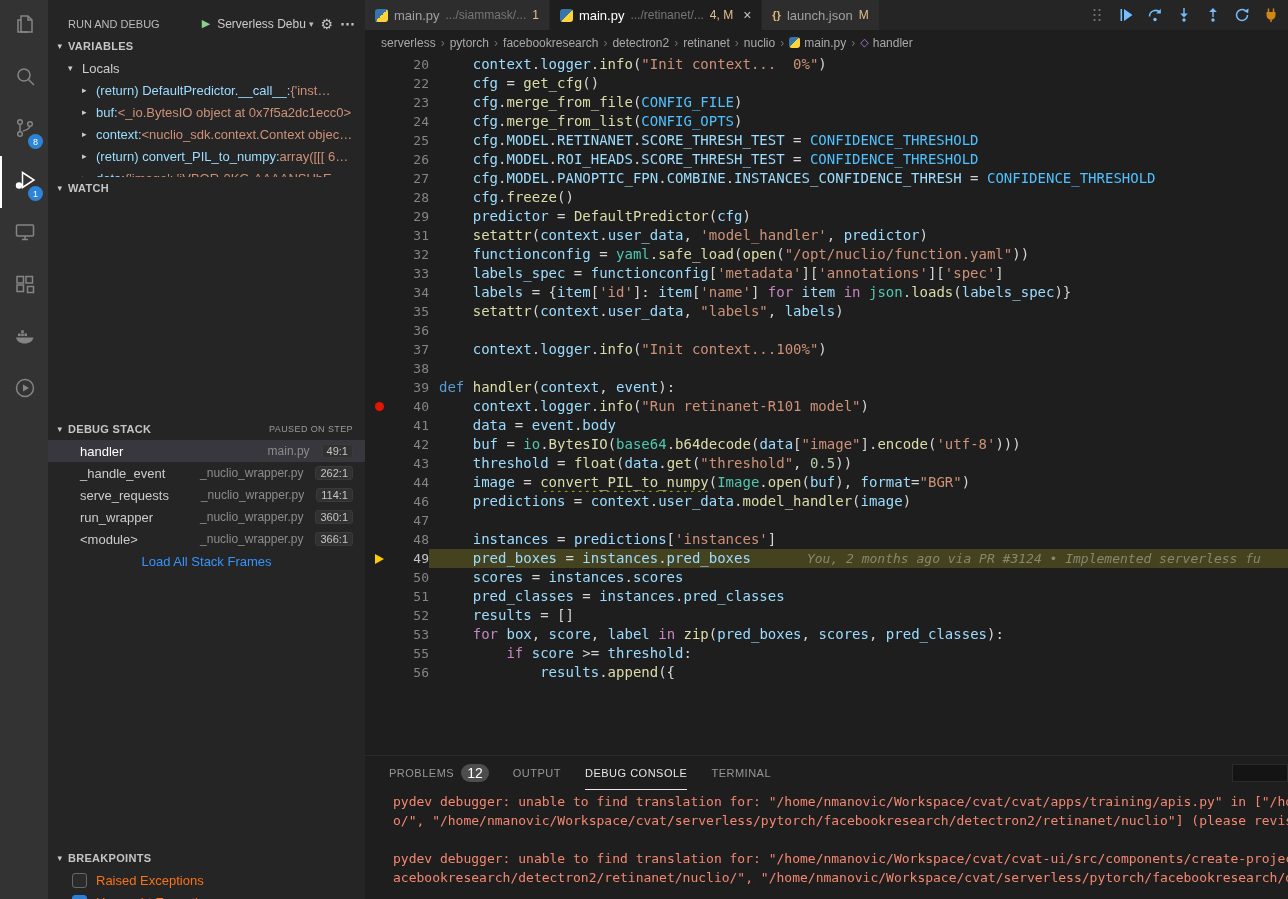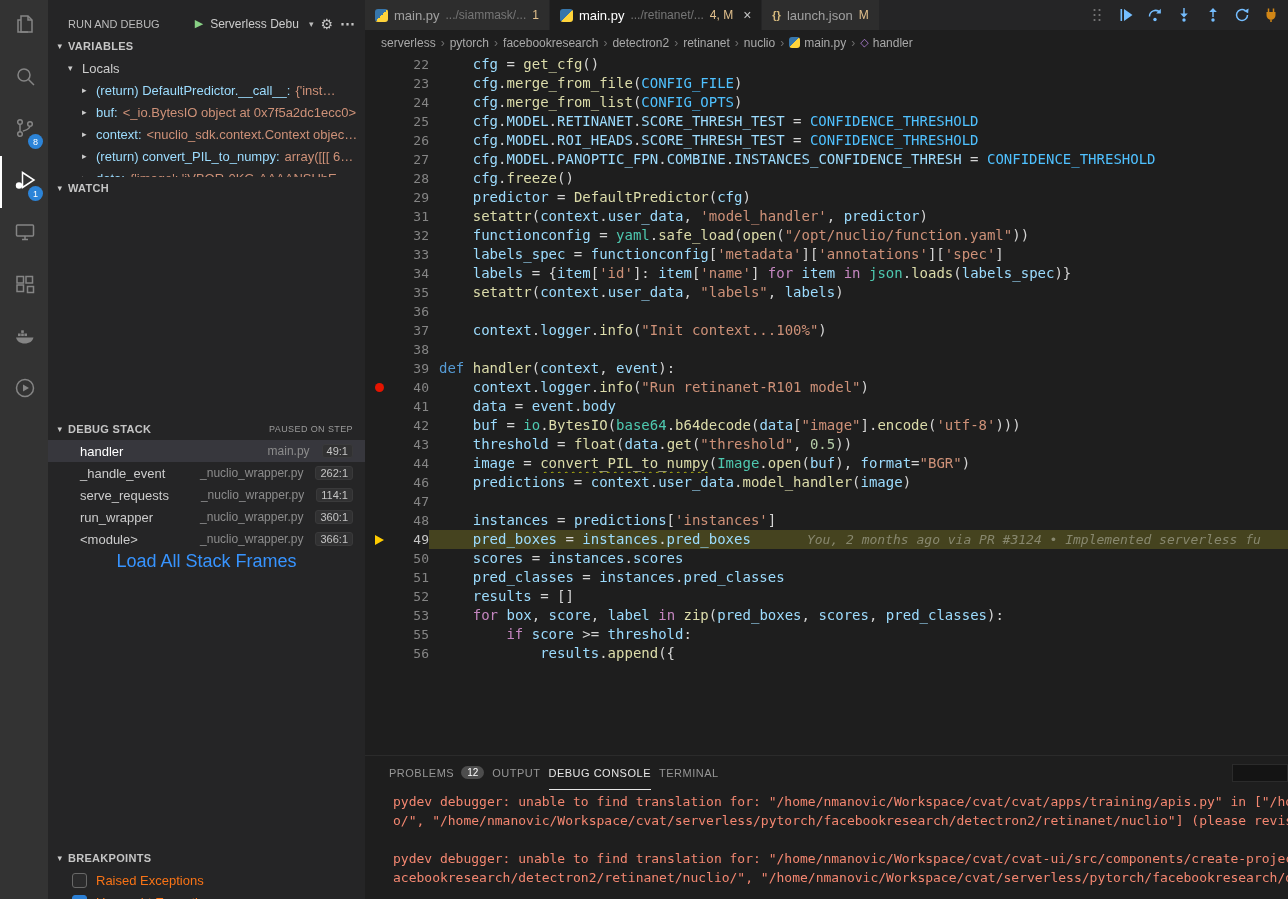--- a/index.html
+++ b/index.html
@@ -12,43 +12,43 @@
   .ab-item.active{color:#ffffff;border-left-color:#ffffff}
   .ab-item svg{width:24px;height:24px}
   .ab-badge{position:absolute;right:5px;bottom:7px;background:#2c84d8;color:#fff;font-size:9px;min-width:15px;height:15px;border-radius:8px;display:flex;align-items:center;justify-content:center;padding:0 3px}
 
   
   .sidebar{width:317px;background:#252526;color:#ccc;font-size:13px;display:flex;flex-direction:column;overflow:hidden;flex:none}
   .sb-header{height:35px;flex:none;display:flex;align-items:center;padding:12px 10px 0 20px}
   .sb-title{font-size:11px;color:#bcbcbc}
   .sb-controls{margin-left:auto;display:flex;align-items:center;gap:7px}
   .play-icon{color:#89d185;font-size:11px;cursor:pointer}
-  .cfg-picker{display:flex;align-items:center;gap:10px;color:#cccccc;font-size:12px;cursor:pointer;max-width:120px;white-space:nowrap}
+  .cfg-picker{display:flex;align-items:center;gap:3px;color:#cccccc;font-size:12px;cursor:pointer;max-width:120px;white-space:nowrap}
   .chev-d{font-size:9px;color:#bbb}
   .gear{font-size:14px;color:#c5c5c5;cursor:pointer}
   .more{font-size:15px;color:#c5c5c5;cursor:pointer;font-weight:bold}
   .sec-header{height:22px;flex:none;display:flex;align-items:center;font-size:11px;font-weight:bold;color:#c5c5c5;padding:0 12px 0 4px;letter-spacing:.3px}
   .sec-header .chev{width:16px;text-align:center;font-size:9px;color:#cccccc;font-weight:normal}
   .paused{margin-left:auto;font-size:9px;color:#9b9b9b;font-weight:normal;letter-spacing:.4px}
   .var-body{height:120px;flex:none;overflow:hidden}
   .watch-body{height:219px;flex:none}
   .cs-body{height:132px;flex:none}
   .tree-row{height:22px;display:flex;align-items:center;white-space:nowrap;overflow:hidden;padding-left:20px;cursor:pointer}
   .tree-row.child{padding-left:34px}
   .tree-row .chev{width:14px;flex:none;font-size:9px;color:#cccccc}
   .var-scope{color:#cccccc}
-  .var-name{color:#9cdcfe;margin-right:5px;flex:none}
+  .var-name{color:#9cdcfe;flex:none}
   .var-value{color:#ce9178;overflow:hidden}
   .cs-row{height:22px;display:flex;align-items:center;padding:0 12px 0 32px;cursor:pointer}
   .cs-row.selected{background:#37373d}
   .cs-name{color:#cccccc}
   .cs-row.selected .cs-name{color:#ffffff}
   .cs-file{margin-left:auto;color:#8c8c8c;font-size:12px}
   .cs-pos{margin-left:12px;background:#313132;border:1px solid #3a3a3b;border-radius:3px;padding:0 4px;font-size:11px;color:#c5c5c5}
-  .cs-link{height:22px;display:flex;align-items:center;justify-content:center;color:#3794ff;font-size:18px;cursor:pointer}
+  .cs-link{height:22px;display:flex;align-items:center;justify-content:center;color:#3794ff;font-size:13px;cursor:pointer}
   .bp-section{margin-top:auto;height:52px;flex:none;overflow:hidden}
   .bp-row{height:22px;display:flex;align-items:center;padding-left:24px;gap:9px}
   .checkbox{width:15px;height:15px;border:1px solid #686868;border-radius:3px;background:#2b2b2c;flex:none;display:flex;align-items:center;justify-content:center;font-size:10px;color:#fff;cursor:pointer}
   .checkbox.checked{background:#2b7fd4;border-color:#2b7fd4}
   .bp-label{color:#f97316}
 
   
   .main{flex:1;min-width:0;display:flex;flex-direction:column;position:relative;background:#1e1e1e}
   .tabbar{height:30px;flex:none;background:#252526;display:flex}
   .tab{height:30px;display:flex;align-items:center;gap:6px;padding:0 10px;background:#2d2d2d;border-right:1px solid #252526;font-size:13px;color:#a0a0a0;cursor:pointer;white-space:nowrap}
@@ -75,24 +75,24 @@
   .codewrap{flex:1;white-space:pre;padding-left:10px;overflow:hidden;color:#d4d4d4}
   .line.current .codewrap{background:#45431f}
   .line.current .lnum{color:#c6c6c6}
   .blame{color:#87876e;margin-left:56px;font-style:italic;font-size:13px}
   .tk-k{color:#569cd6}.tk-c{color:#c586c0}.tk-f{color:#dcdcaa}.tk-s{color:#ce9178}.tk-n{color:#b5cea8}
   .tk-v{color:#9cdcfe}.tk-t{color:#4ec9b0}.tk-C{color:#4fc1ff}.tk-d{color:#d4d4d4}
   .tk-w{color:#dcdcaa;text-decoration:underline wavy #b8b80a 1px;text-underline-offset:3px}
 
   
   .panel{height:144px;flex:none;border-top:1px solid #2b2b2b;display:flex;flex-direction:column;position:relative;background:#1e1e1e}
-  .panel-tabs{height:34px;flex:none;display:flex;align-items:center;gap:8px;padding-left:24px}
+  .panel-tabs{height:34px;flex:none;display:flex;align-items:center;gap:24px;padding-left:24px}
   .panel-tab{font-size:11px;letter-spacing:.5px;color:#969696;height:100%;display:flex;align-items:center;gap:7px;cursor:pointer;border-bottom:1px solid transparent}
   .panel-tab.active{color:#e7e7e7;border-bottom-color:#e7e7e7}
-  .ptab-badge{background:#4d4d4d;color:#ffffff;font-size:10px;border-radius:10px;padding:1px 6px;letter-spacing:0}
+  .ptab-badge{background:#4d4d4d;color:#ffffff;font-size:14px;border-radius:10px;padding:1px 6px;letter-spacing:0}
   .filterbox{position:absolute;right:0;top:8px;width:56px;height:18px;background:#141414;border:1px solid #2b2b2b}
   .console{flex:1;overflow:hidden;padding:2px 0 0 28px;font-family:"DejaVu Sans Mono",monospace;font-size:13px;line-height:19px;color:#f48771}
   .cline{height:19px;white-space:pre;overflow:hidden}
 </style>
 </head>
 <body>
 
 <div id="app">
   <div class="activitybar">
       <div class="ab-item">
@@ -369,20 +369,25 @@
         <span class="bc-sep">›</span>
         <span class="bc-item">
           <span class="sym-icon">◇</span>
           <span>handler</span>
         </span>
       </div>
     <div class="editor">
       <div>
           <div class="line">
             <div class="glyph"></div>
+            <div class="lnum">20</div>
+            <div class="codewrap"><span class="tk-d">    </span><span class="tk-v">context</span><span class="tk-d">.</span><span class="tk-v">logger</span><span class="tk-d">.</span><span class="tk-f">info</span><span class="tk-d">(</span><span class="tk-s">"Init context...  0%"</span><span class="tk-d">)</span></div>
+          </div>
+          <div class="line">
+            <div class="glyph"></div>
             <div class="lnum">22</div>
             <div class="codewrap"><span class="tk-d">    </span><span class="tk-v">cfg</span><span class="tk-d"> = </span><span class="tk-f">get_cfg</span><span class="tk-d">()</span></div>
           </div>
           <div class="line">
             <div class="glyph"></div>
             <div class="lnum">23</div>
             <div class="codewrap"><span class="tk-d">    </span><span class="tk-v">cfg</span><span class="tk-d">.</span><span class="tk-f">merge_from_file</span><span class="tk-d">(</span><span class="tk-C">CONFIG_FILE</span><span class="tk-d">)</span></div>
           </div>
           <div class="line">
             <div class="glyph"></div>

